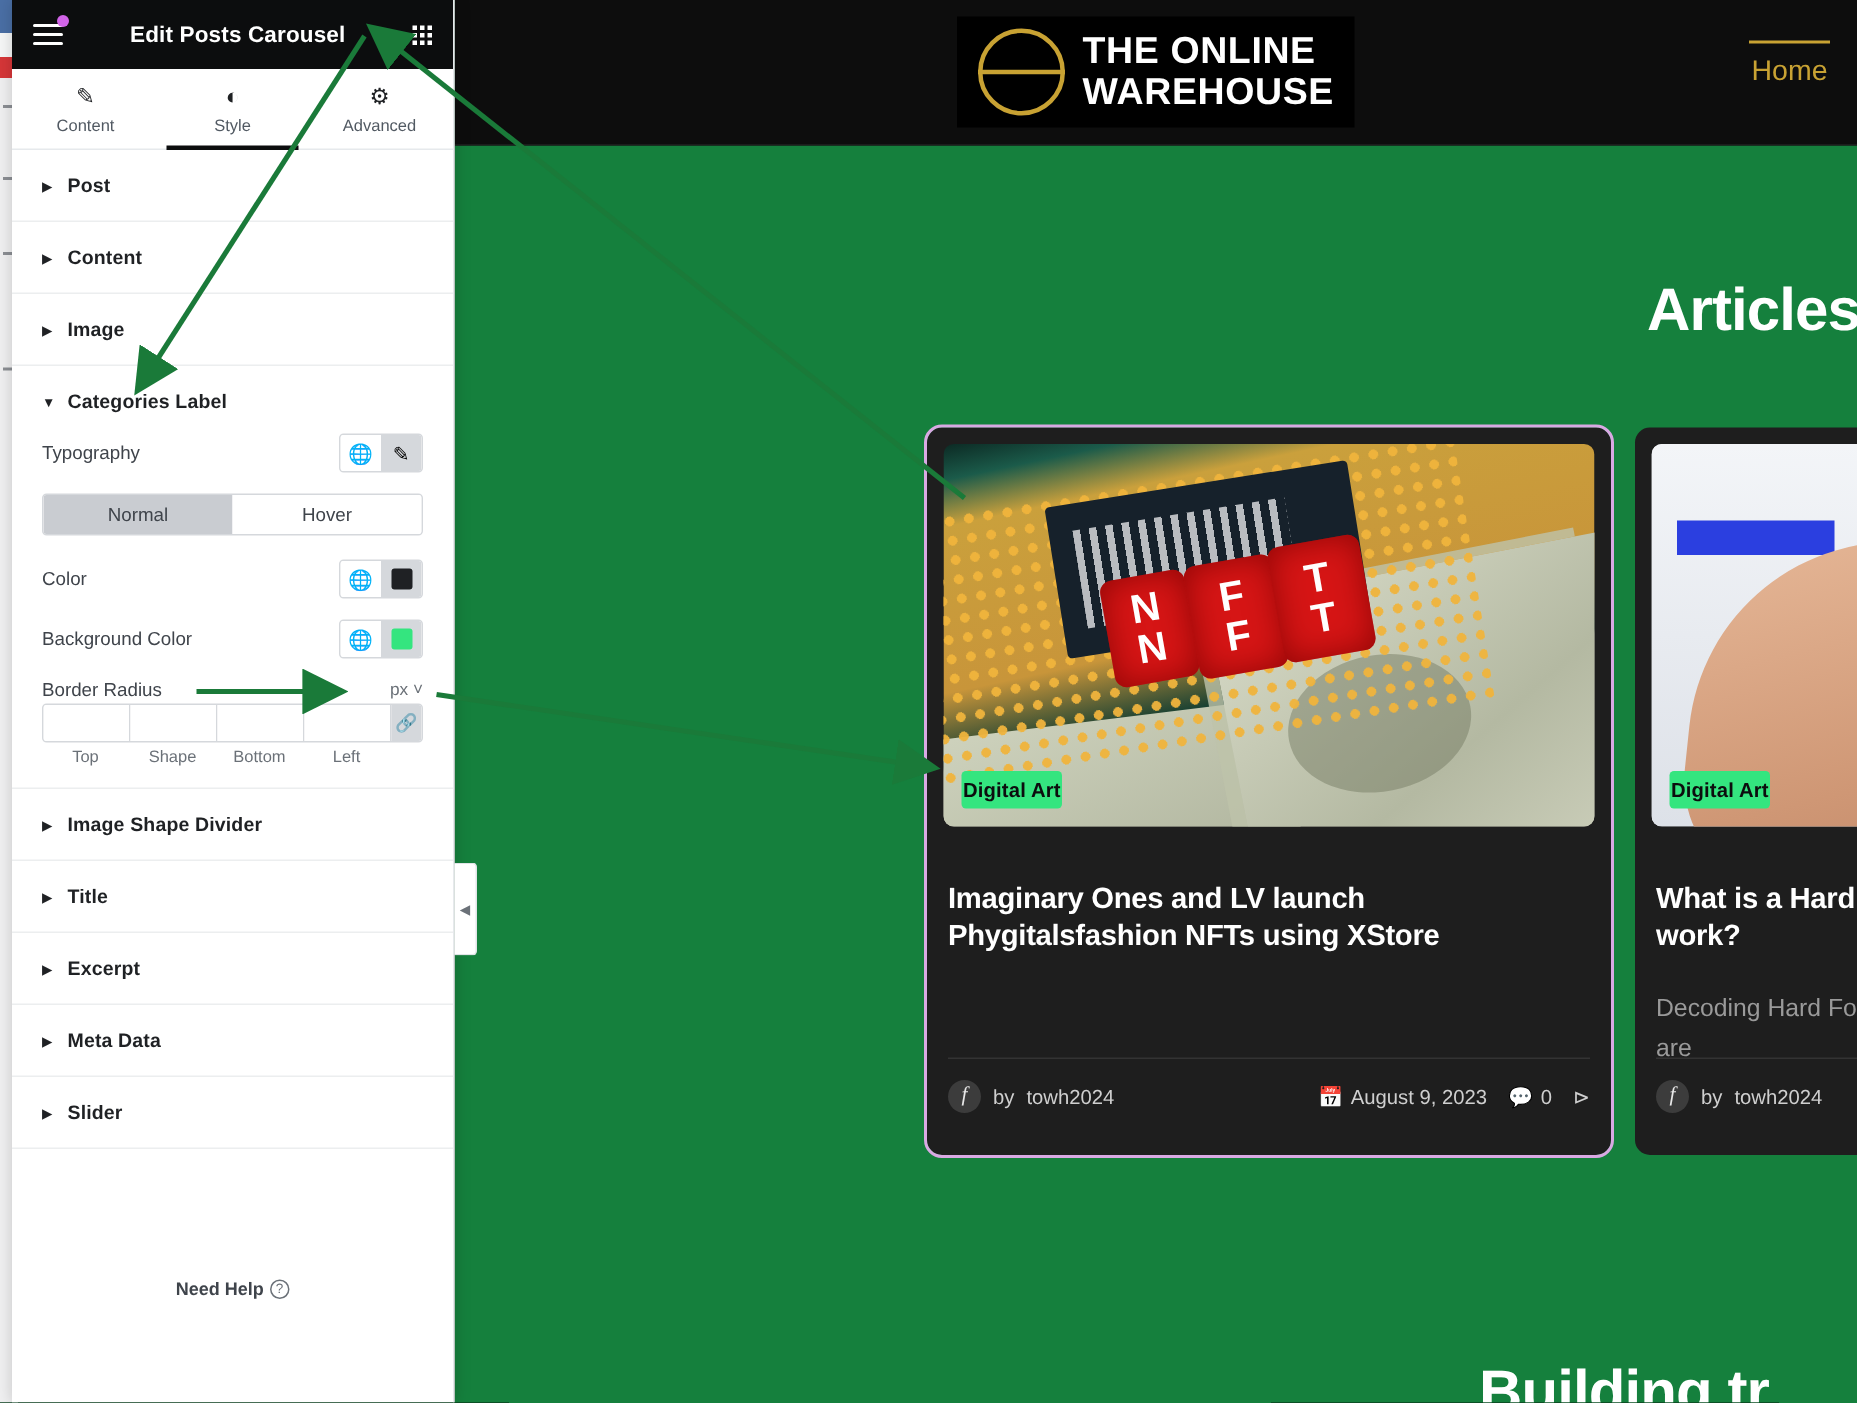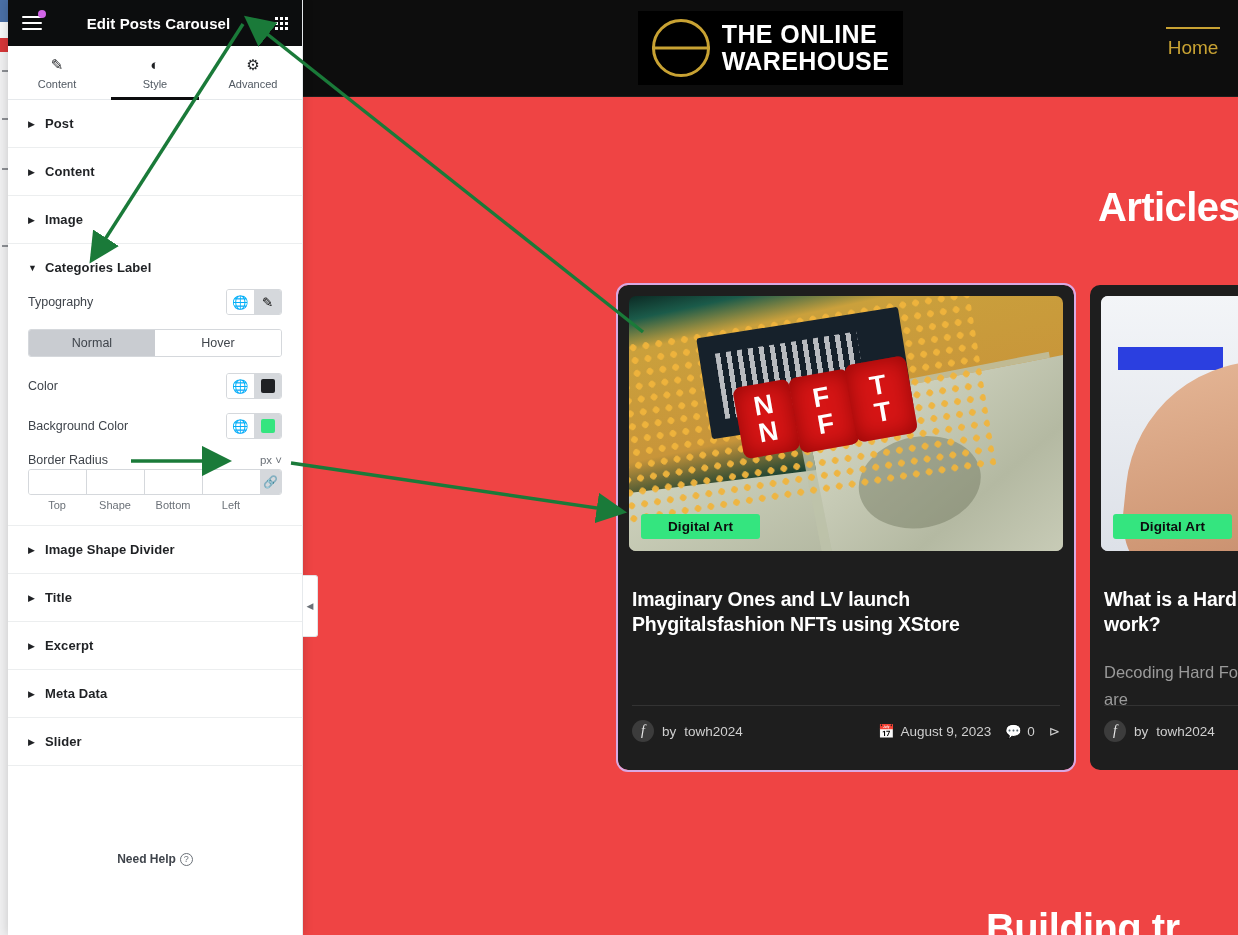--- a/index.html
+++ b/index.html
@@ -124,21 +124,21 @@
   #collapse-tab {
     position: absolute; left: 303px; top: 575px; width: 15px; height: 62px;
     background: #fff; border: 1px solid #e1e4e7; border-left: 0;
     border-radius: 0 3px 3px 0; display: flex; align-items: center; justify-content: center;
     font-size: 9px; color: #6b7178; cursor: pointer; z-index: 21;
   }
 
   
   #preview {
     position: absolute; left: 303px; top: 0; width: 935px; height: 935px;
-    background: #ef4444; overflow: hidden;
+    background: #15803d; overflow: hidden;
   }
   #site-header {
     height: 97px; background: #0d0d0d; position: relative;
     display: flex; align-items: center; justify-content: center;
     border-bottom: 1px solid #1c1c1c;
   }
   #logo-block { display: flex; align-items: center; gap: 12px; background:#000; padding: 8px 14px; }
   .logo-circle {
     width: 58px; height: 58px; border-radius: 50%; border: 3px solid #c8a233;
     position: relative;
@@ -231,21 +231,21 @@
   .media-hand .blue-bar { position:absolute; left:4%; top:20%; width:24%; height:9%; background:#2b3fe0; }
   .media-hand .hand {
     position:absolute; left:6%; bottom:-22%; width:66%; height:96%;
     background: linear-gradient(160deg,#e7b999,#cf9775 60%,#b98063);
     border-radius: 48% 46% 28% 30% / 56% 52% 34% 32%;
     transform: rotate(6deg);
   }
 
   .badge {
     position: absolute; left: 12px; bottom: 12px; background: #34e57f; color: #0c0d0e;
-    font-size: 13.5px; font-weight: bold; padding: 5px 27px; border-radius: 3px;
+    font-size: 13.5px; font-weight: bold; padding: 5px 1px; border-radius: 3px;
     letter-spacing: .1px;
   }
   .card-body { padding: 36px 14px 0; }
   .card-title {
     color: #fff; font-size: 19.5px; font-weight: bold; line-height: 25px;
     letter-spacing: -.2px;
   }
   .card-excerpt {
     color: #9a9a9a; font-size: 16.5px; line-height: 27px; margin-top: 22px;
   }

